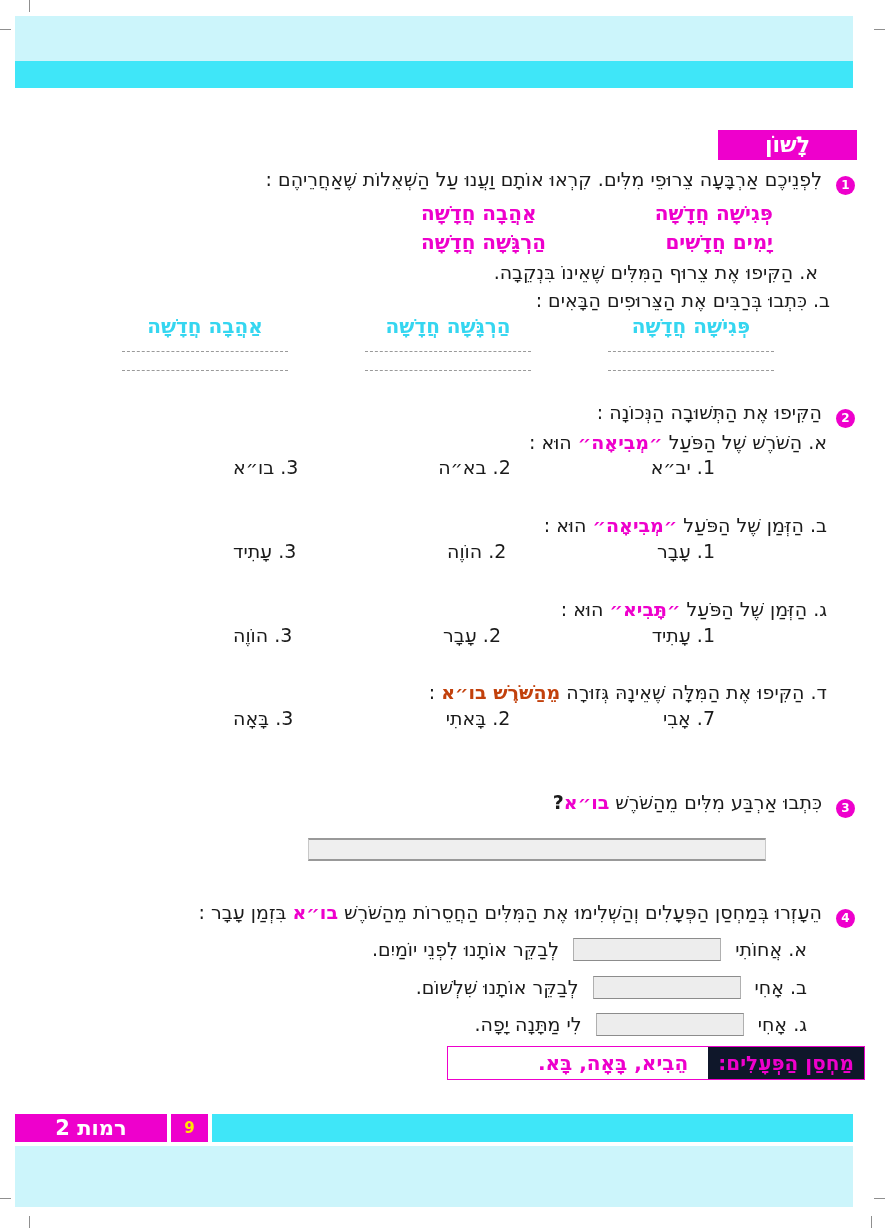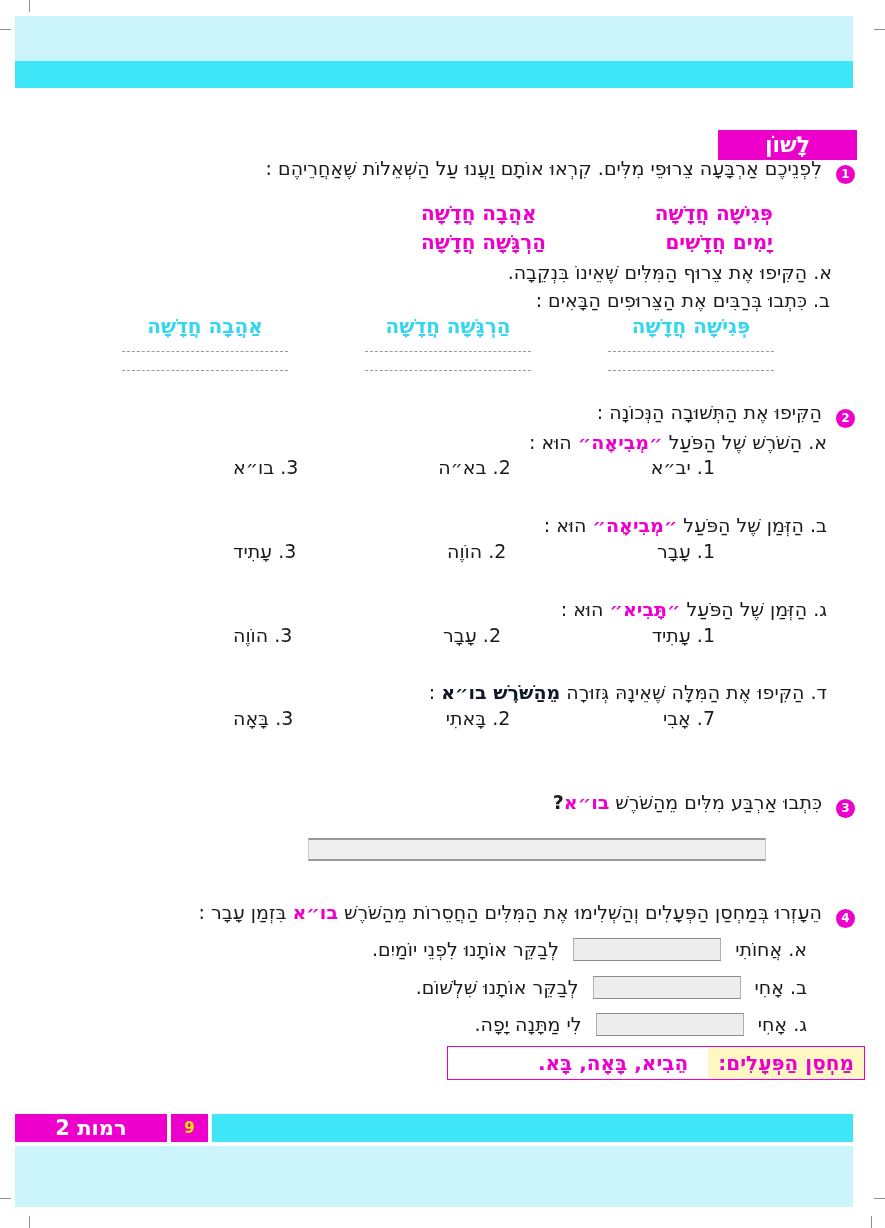--- a/index.html
+++ b/index.html
@@ -23,21 +23,21 @@
     position:absolute; right:30px; direction:rtl; text-align:right;
     white-space:nowrap; font-size:19px; line-height:1.35;
   }
   .num-circle {
     display:inline-flex; width:19px; height:19px; border-radius:50%;
     background:#ee00cc; color:#fff; font-size:12px; font-weight:bold;
     align-items:center; justify-content:center; margin-left:8px;
     vertical-align:-3px;
   }
   .magenta { color:#ee00cc; font-weight:bold; }
-  .cyan { color:#0f172a; font-weight:bold; }
+  .cyan { color:#c2410c; font-weight:bold; }
   
   .pairs { position:absolute; top:201px; right:112px; width:352px; direction:rtl; }
   .pairs .row { display:flex; justify-content:space-between; margin-bottom:5px; }
   .pairs .row span { color:#ee00cc; font-weight:bold; font-size:20px; white-space:nowrap; }
   
   .rewrite { position:absolute; top:314px; left:122px; width:652px; display:flex; direction:rtl; justify-content:space-between; }
   .rw-col { width:166px; text-align:center; }
   .rw-phrase { color:#35d6f0; font-weight:bold; font-size:20px; white-space:nowrap; }
   .rw-line { border-bottom:1px dashed #9a9a9a; }
   .rw-line.first { height:13px; margin-top:1px; }
@@ -57,21 +57,21 @@
     border:1px solid #b0b0b0; border-top-color:#8c8c8c; border-bottom-color:#8c8c8c;
     vertical-align:-5px; margin:0 8px;
   }
   
   .bank {
     position:absolute; left:447px; top:1046px; width:418px; height:34px;
     border:1.5px solid #ee00cc; background:#ffffff; display:flex;
     direction:rtl; align-items:stretch; white-space:nowrap;
   }
   .bank-label {
-    background:#fef9c3; color:#ee00cc; font-weight:bold; font-size:20px;
+    background:#0f172a; color:#ee00cc; font-weight:bold; font-size:20px;
     display:flex; align-items:center; padding:0 10px;
   }
   .bank-verbs {
     color:#ee00cc; font-weight:bold; font-size:20px;
     display:flex; align-items:center; padding-right:20px;
   }
   
   .footer-series {
     position:absolute; left:15px; top:1114px; width:152px; height:28px;
     background:#ee00cc; color:#ffffff; font-weight:bold; font-size:21px;
@@ -98,37 +98,37 @@
   <div class="crop" style="left:29px; top:1216px; width:1px; height:12px;"></div>
   <div class="crop" style="left:871px; top:1216px; width:1px; height:12px;"></div>
 
   <div class="bar-light-top"></div>
   <div class="bar-bright-top"></div>
 
   <div class="section-tab">
     <span>לָשׁוֹן</span>
   </div>
 
-  <div class="line" style="top:156px;margin-left:44px;">
+  <div class="line" style="top:167px;margin-left:44px;">
     <span class="num-circle">1</span>
     <span>לִפְנֵיכֶם אַרְבָּעָה צֵרוּפֵי מִלִּים. קִרְאוּ אוֹתָם וַעֲנוּ עַל הַשְּׁאֵלוֹת שֶׁאַחֲרֵיהֶם :</span>
   </div>
 
   <div class="pairs">
     <div class="row">
       <span>פְּגִישָׁה חֲדָשָׁה</span>
       <span>אַהֲבָה חֲדָשָׁה</span>
     </div>
     <div class="row">
       <span>יָמִים חֲדָשִׁים</span>
       <span>הַרְגָּשָׁה חֲדָשָׁה</span>
     </div>
   </div>
 
-  <div class="line" style="top:260px; right:53px;">
+  <div class="line" style="top:260px; right:67px;">
     <span>א. הַקִּיפוּ אֶת צֵרוּף הַמִּלִּים שֶׁאֵינוֹ בִּנְקֵבָה.</span>
   </div>
   <div class="line" style="top:288px; right:55px;">
     <span>ב. כִּתְבוּ בְּרַבִּים אֶת הַצֵּרוּפִים הַבָּאִים :</span>
   </div>
 
   <div class="rewrite">
     <div class="rw-col">
       <div class="rw-phrase">פְּגִישָׁה חֲדָשָׁה</div>
       <div class="rw-line first"></div>

